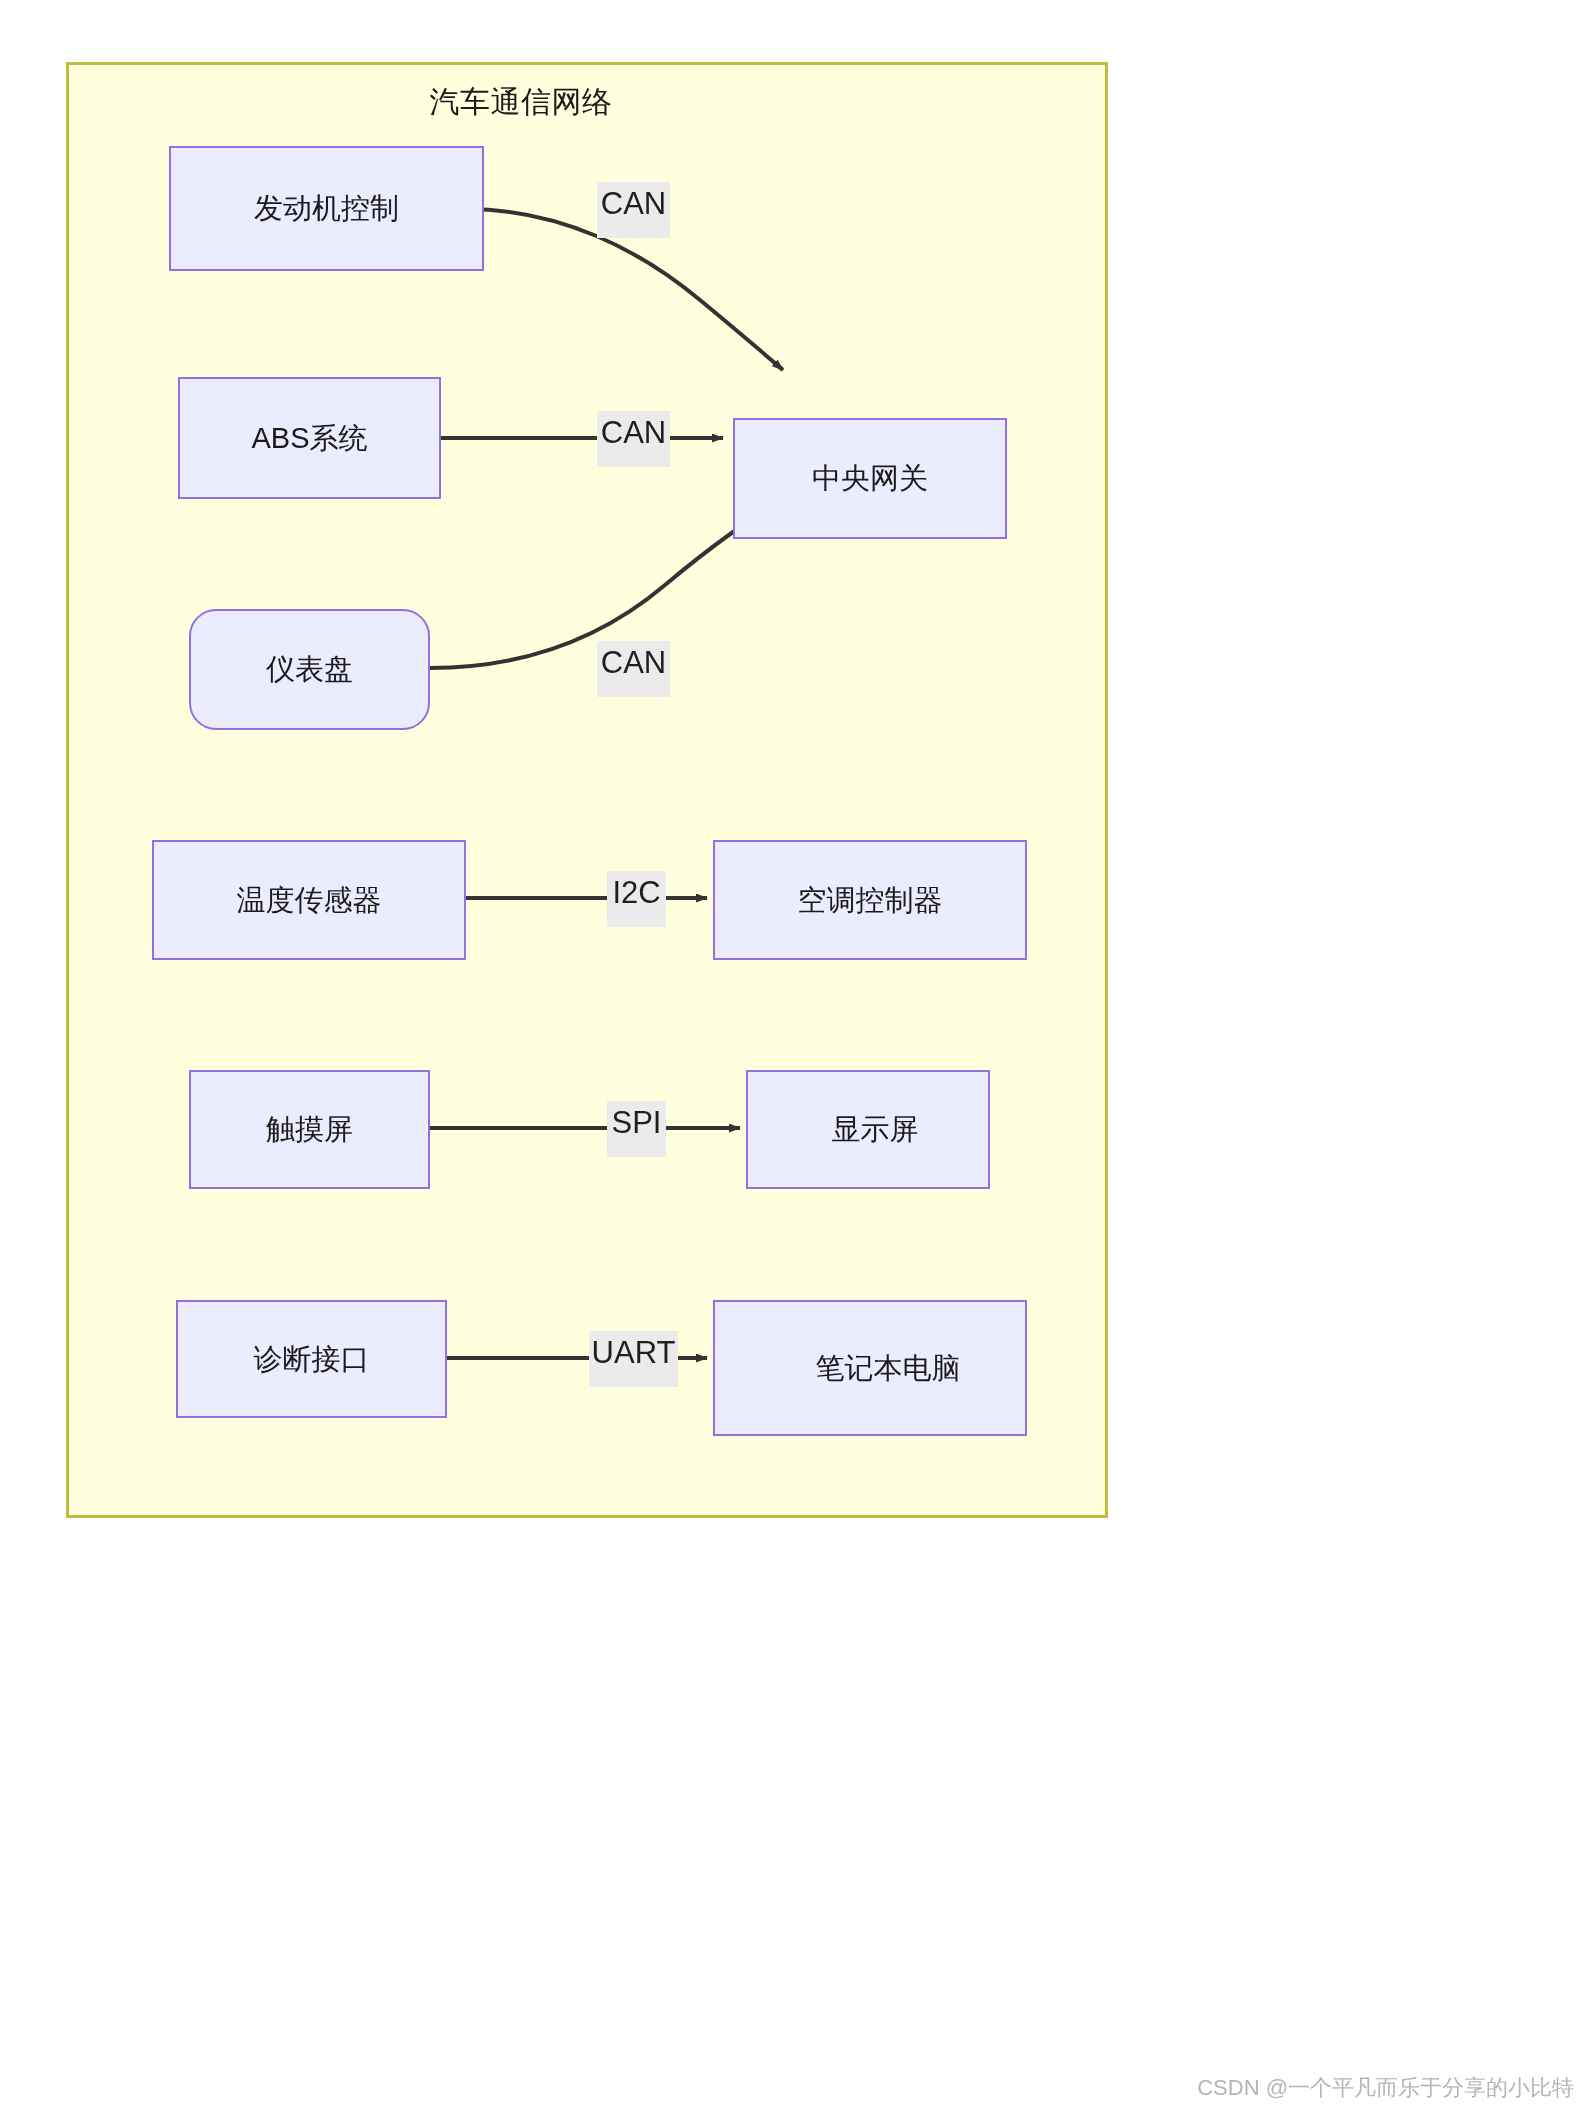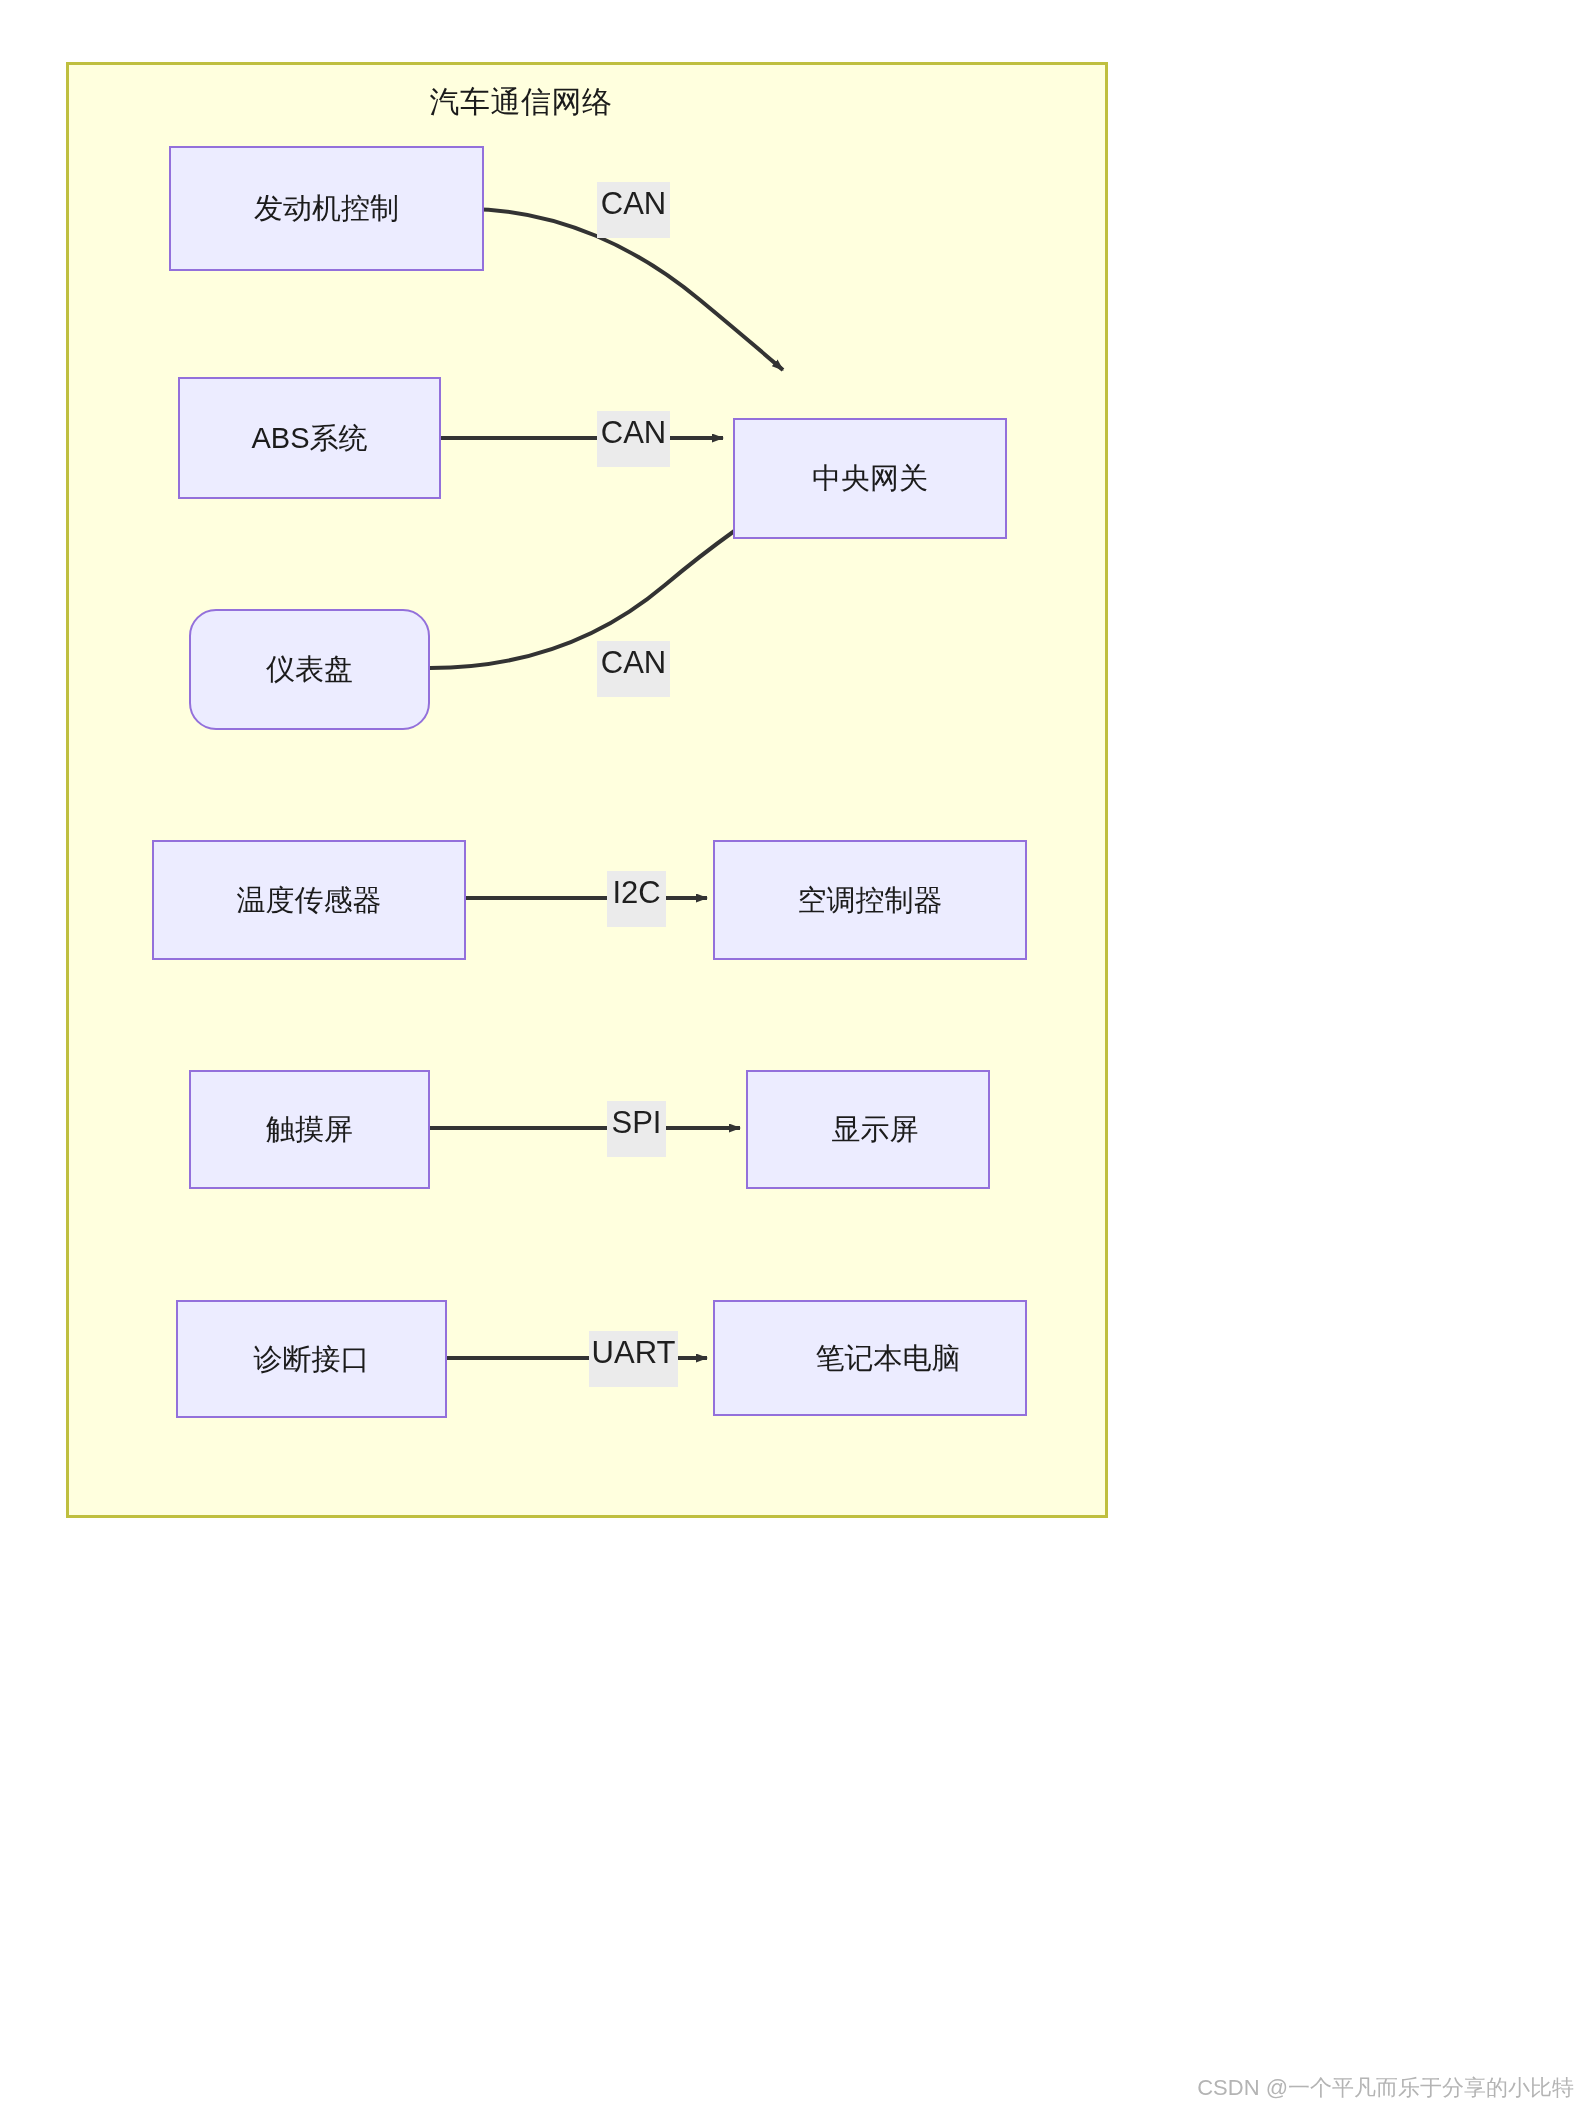--- a/index.html
+++ b/index.html
@@ -152,21 +152,21 @@
   </div>
 
   <div class="node" style="left:746px; top:1070px; width:244px; height:119px;padding-left:14px;">
     <span>显示屏</span>
   </div>
 
   <div class="node" style="left:176px; top:1300px; width:271px; height:118px;">
     <span>诊断接口</span>
   </div>
 
-  <div class="node" style="left:713px; top:1300px; width:314px; height:116px;padding-left:36px;">
+  <div class="node" style="left:713px; top:1300px; width:314px; height:136px;padding-left:36px;">
     <span>笔记本电脑</span>
   </div>
 
   <div class="edge-label" style="left:553px; top:182px; width:73px; height:56px;">
     <span>CAN</span>
   </div>
 
   <div class="edge-label" style="left:553px; top:411px; width:73px; height:56px;">
     <span>CAN</span>
   </div>

